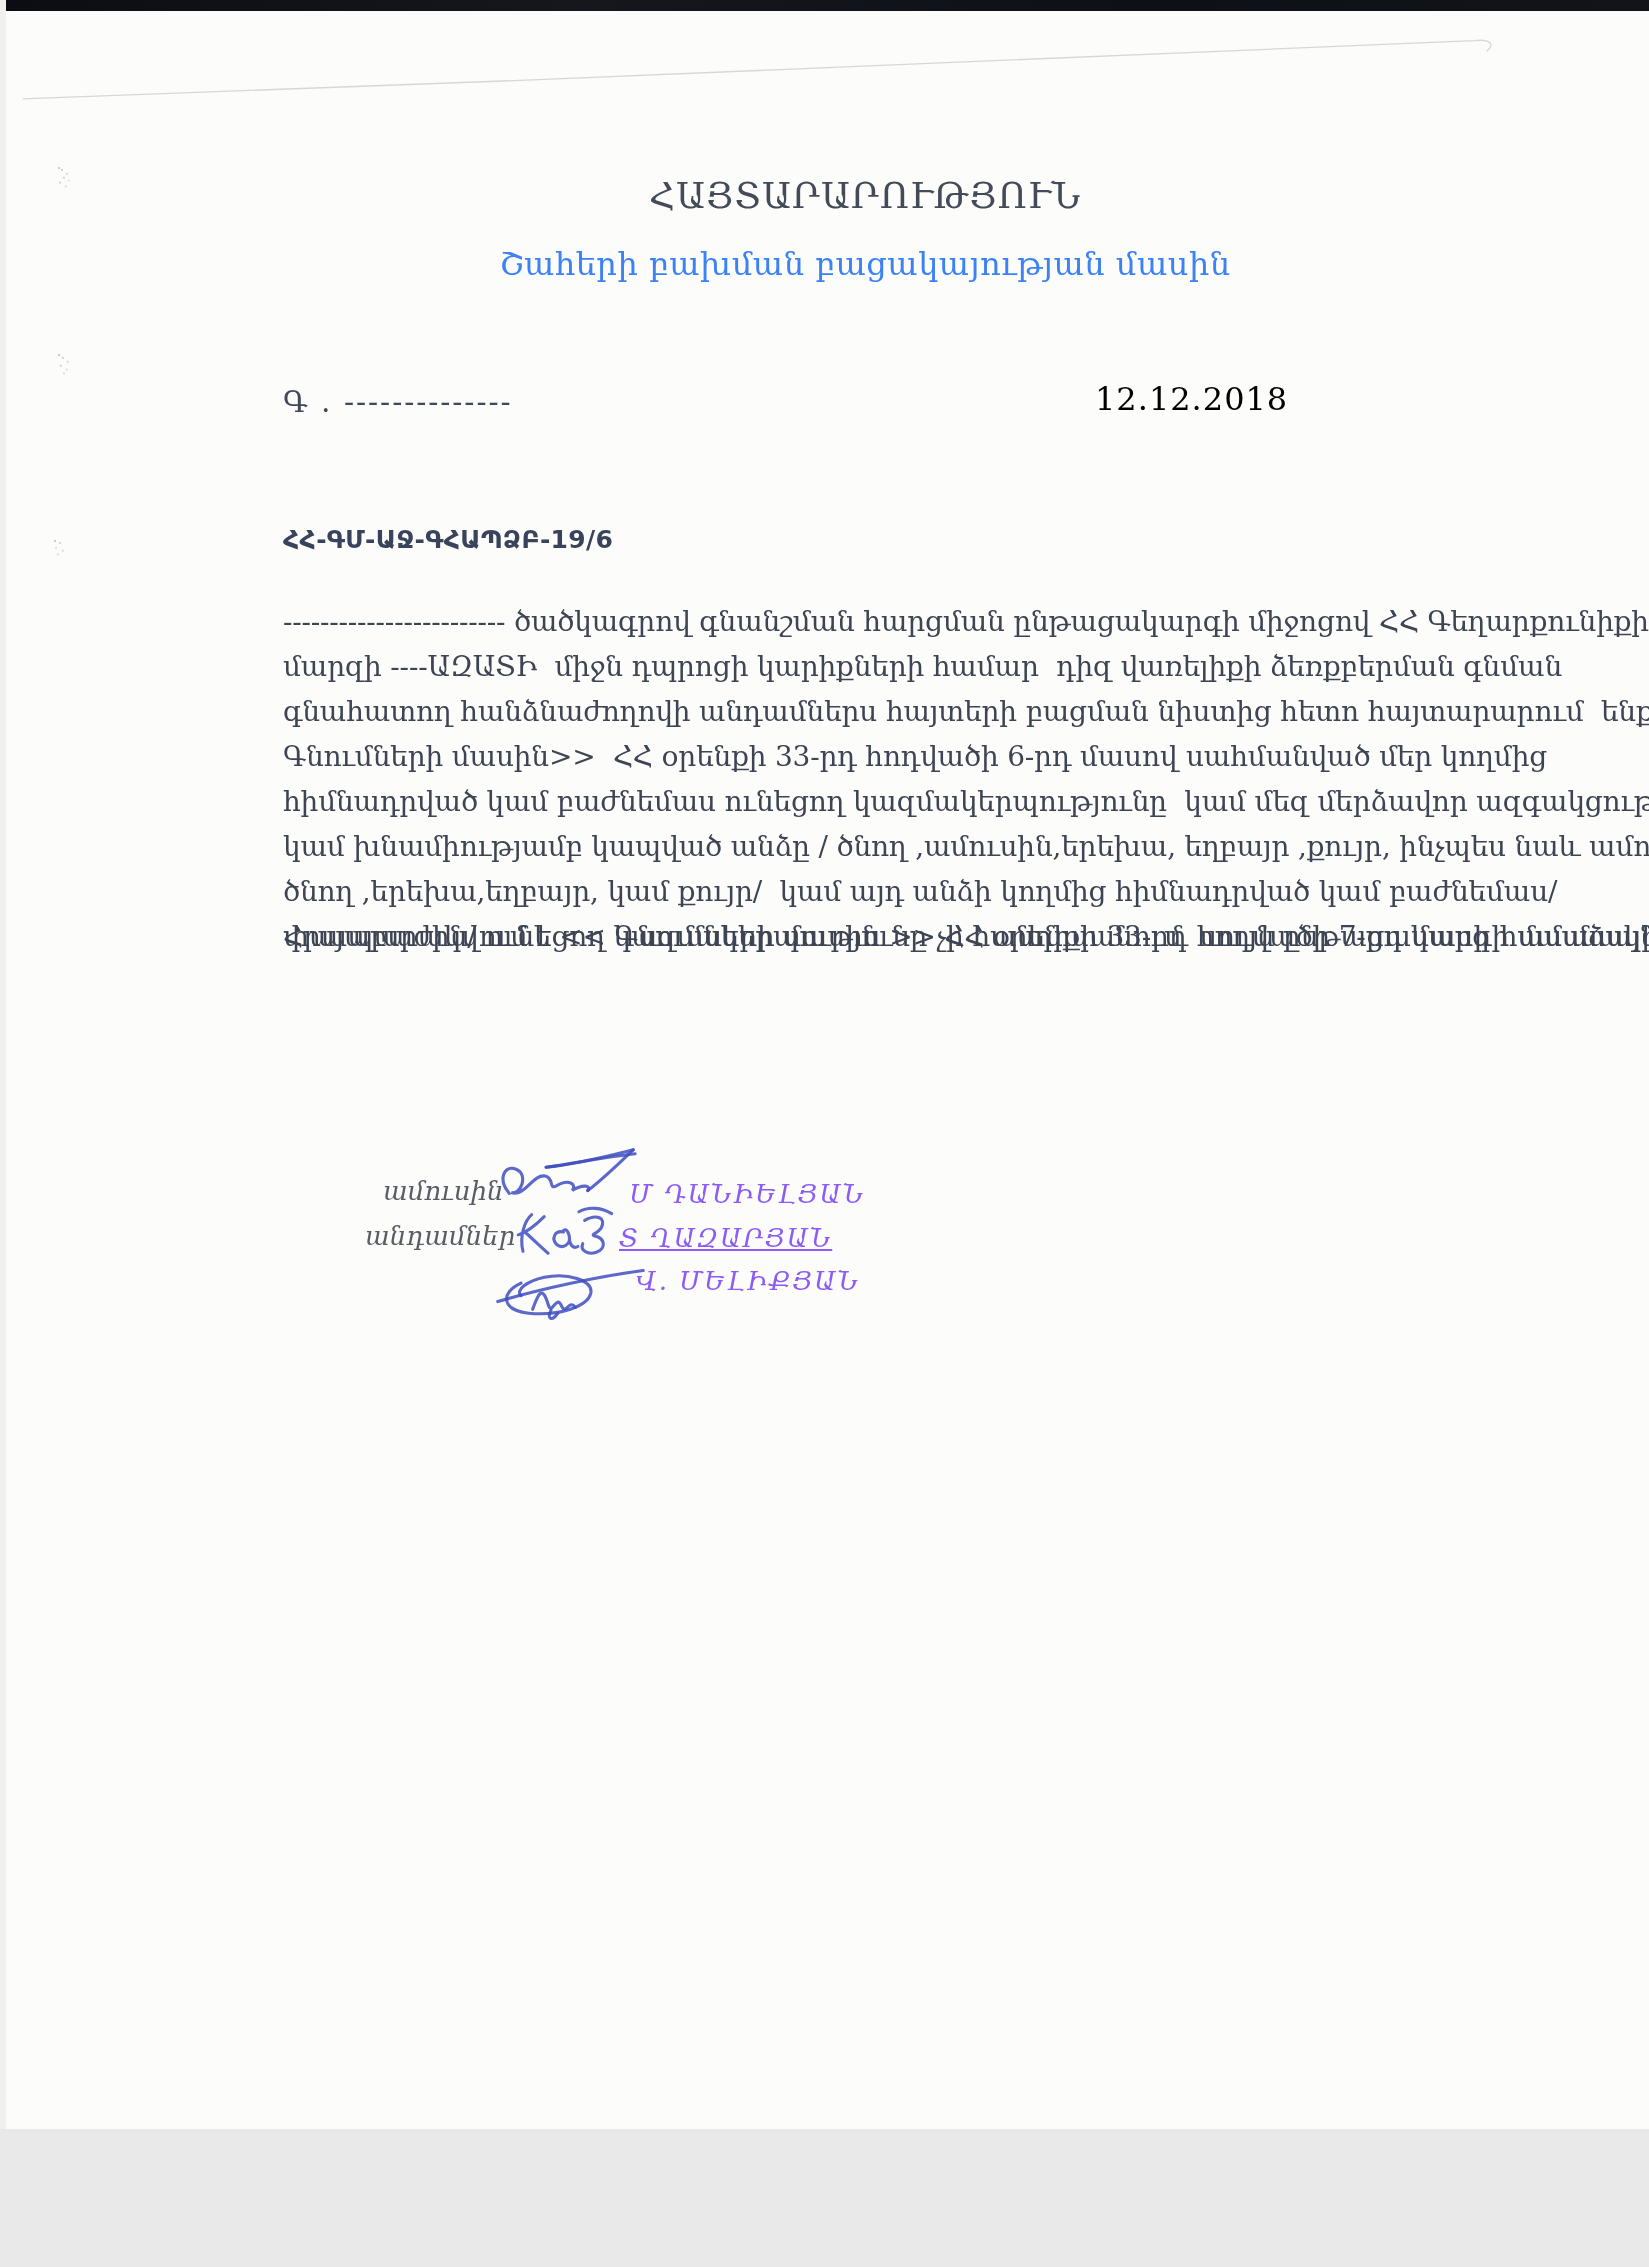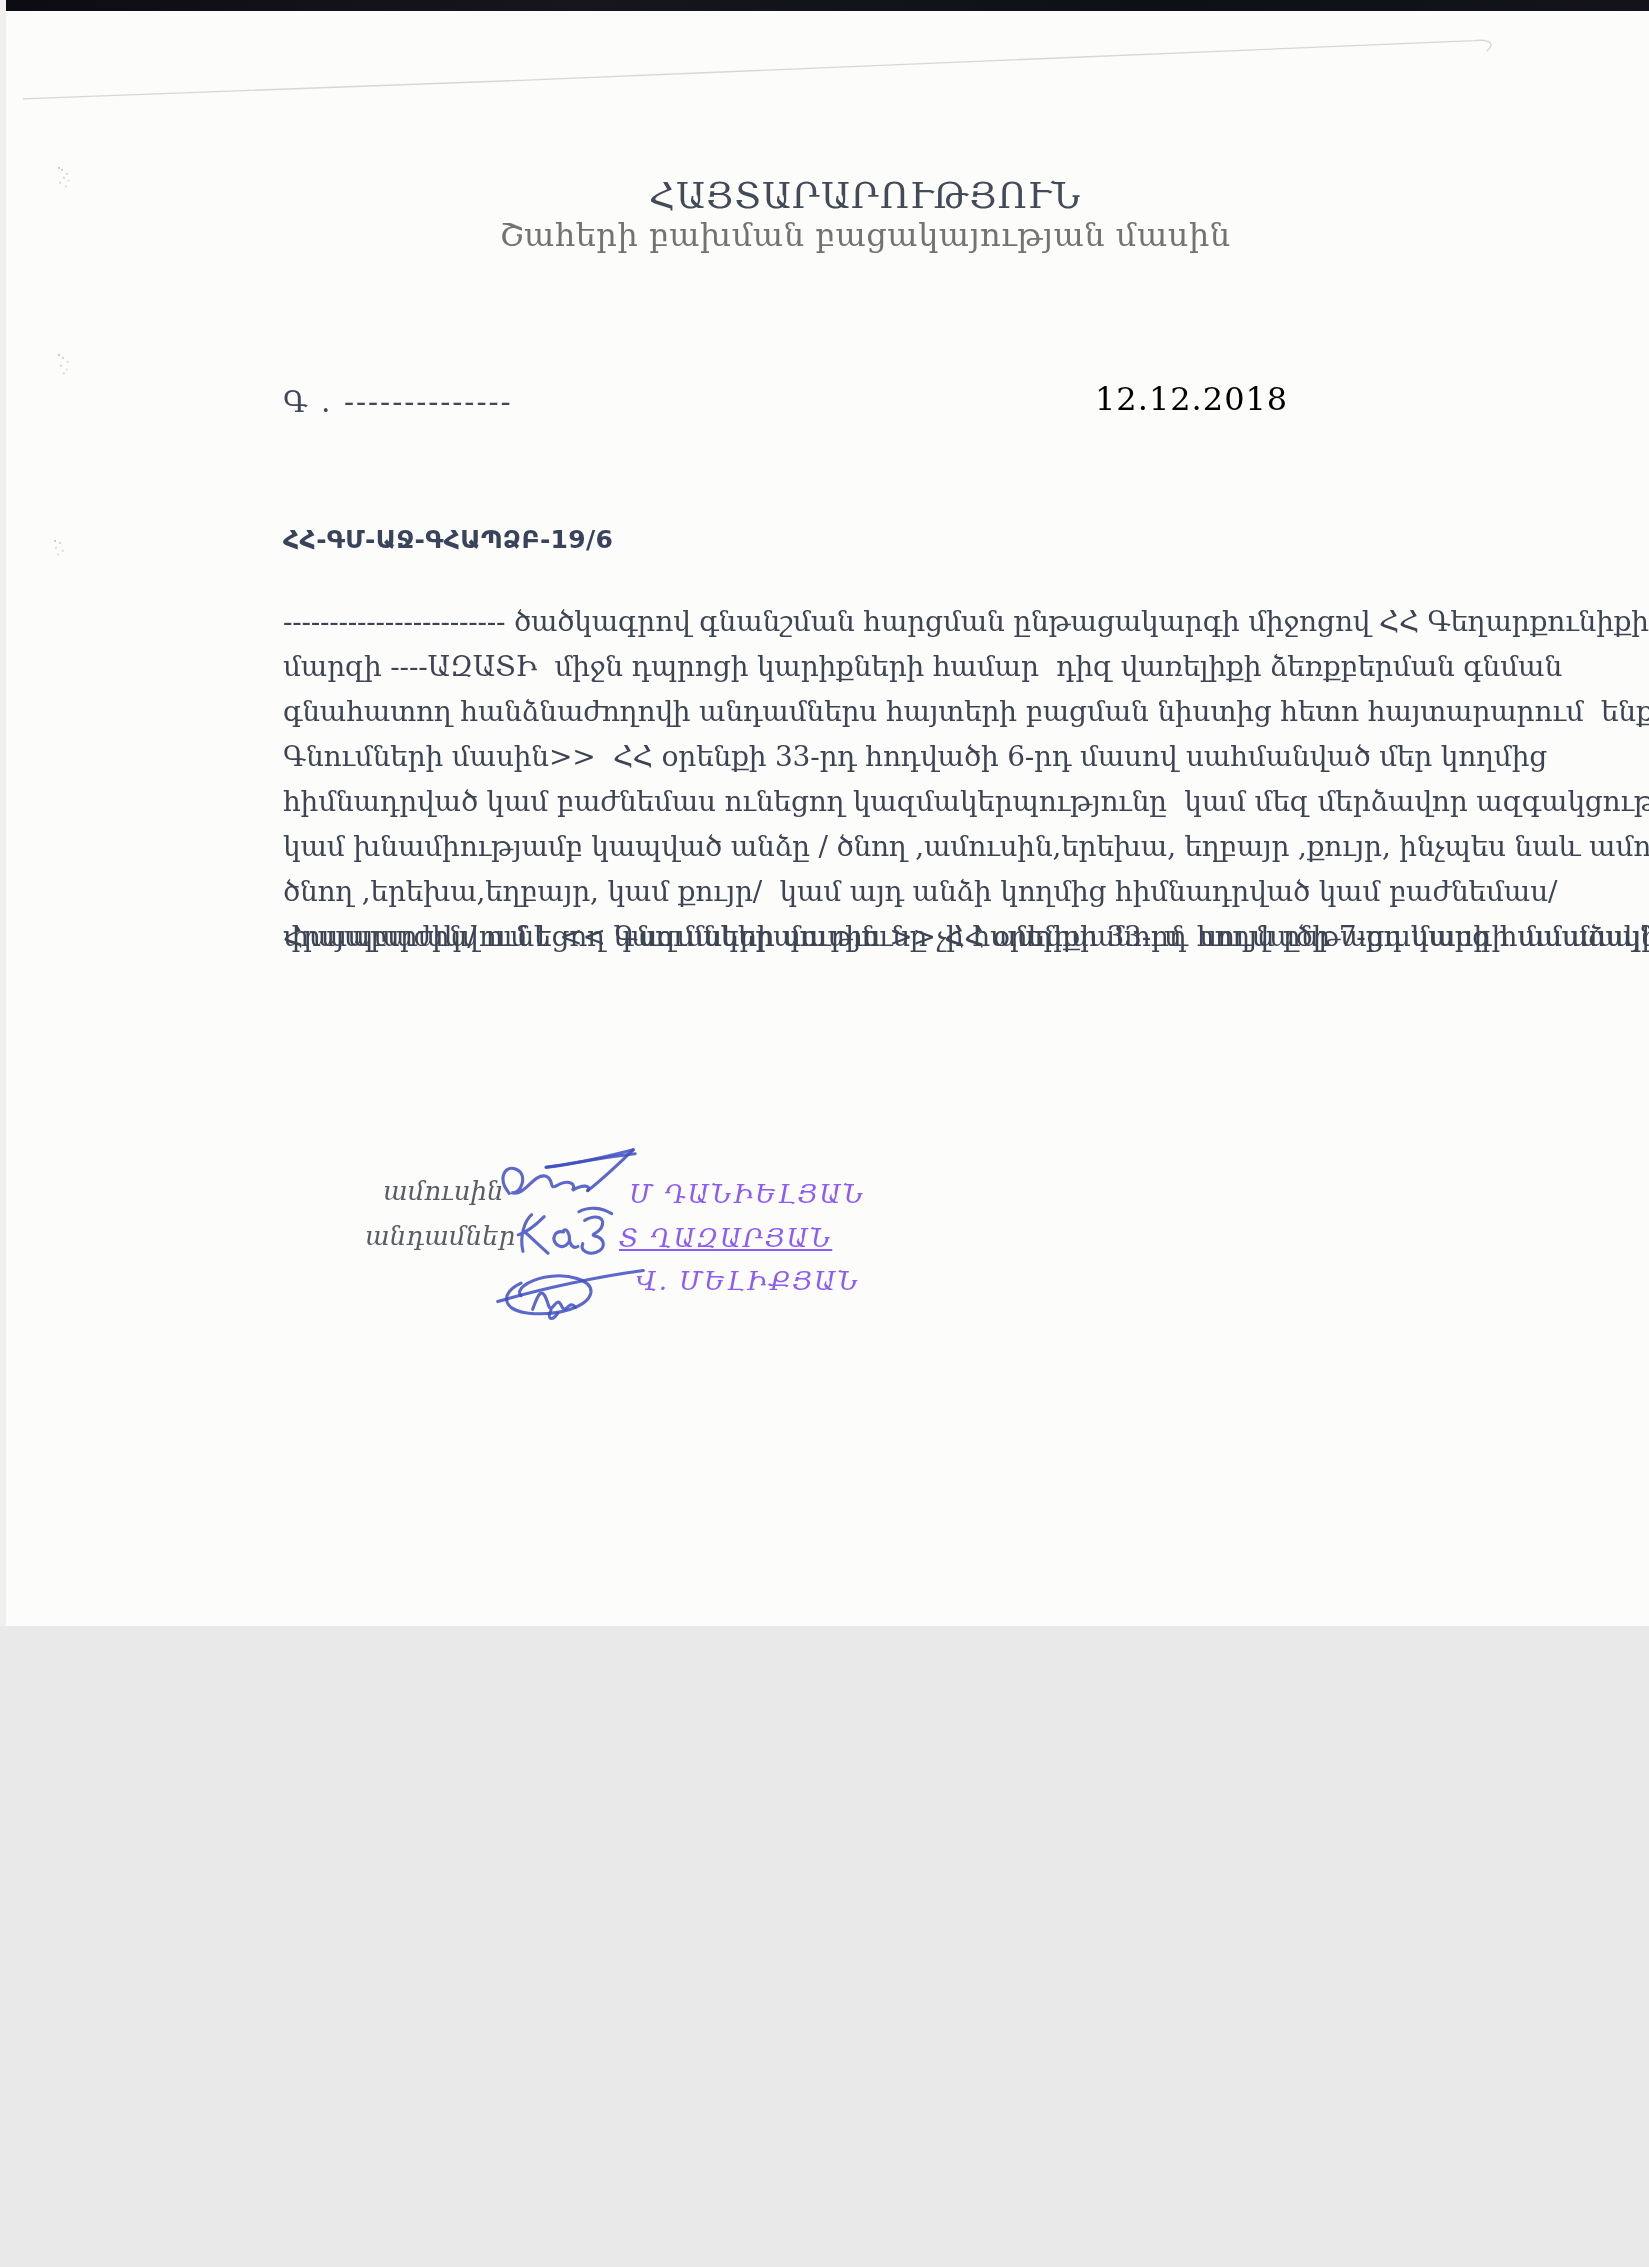--- a/index.html
+++ b/index.html
@@ -1,18 +1,18 @@
 <!DOCTYPE html>
 <html><head>
 <meta charset="utf-8">
 <style>
   html,body { margin:0; padding:0; background:#e9e9e9; }
   .page {
     position:relative;
-    width:1650px; height:1626px;
+    width:1650px; height:2129px;
     margin:0 auto;
     background:#fcfcfa;
     overflow:hidden;
     font-family:"DejaVu Serif","DejaVu Sans",serif;
     color:#3d4453;
   }
   
   .scan-top-band {
     position:absolute; left:0; top:0; width:1650px; height:10.7px;
     background:linear-gradient(90deg,#0b0d13 0%,#15171d 35%,#0d1016 70%,#121419 100%);
@@ -31,21 +31,21 @@
              4.9px 18.4px 0 rgba(110,125,150,.25); }
   .speck-c { box-shadow: 4.9px 1.9px 0 rgba(110,125,150,.3), 1px 6.8px 0 rgba(110,125,150,.22),
              7.8px 9.7px 0 rgba(110,125,150,.26), 2.9px 13.6px 0 rgba(110,125,150,.2); }
 
   
   .title-wrap { position:absolute; left:283px; top:175px; width:1164px; text-align:center; }
   .doc-title {
     font-size:36px; letter-spacing:1px; color:#434b59; font-weight:500;
   }
   .doc-subtitle {
-    font-size:32px; color:#737373; letter-spacing:0.5px;
+    margin-top:29px; font-size:32px; color:#3b82f6; letter-spacing:0.5px;
   }
   .city-line {
     position:absolute; left:283px; top:384px;
     font-size:30px; color:#40485a; letter-spacing:1.9px; white-space:pre;
   }
   .date-line {
     position:absolute; left:1095px; top:380px;
     font-size:32px; color:#000000; letter-spacing:1px;
   }
   .ref-line {

